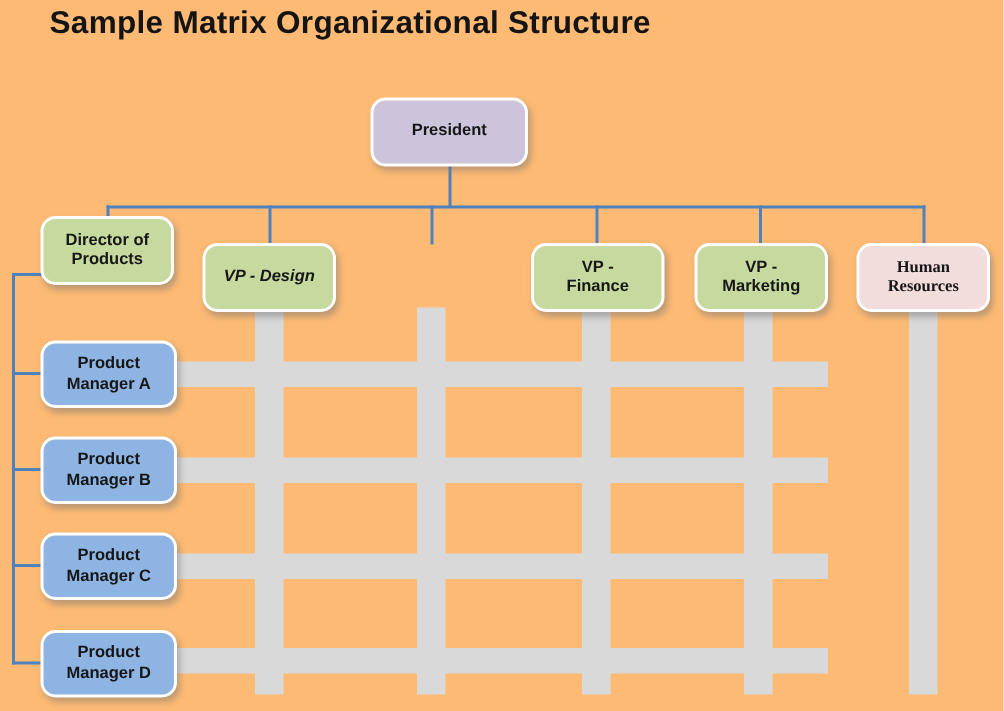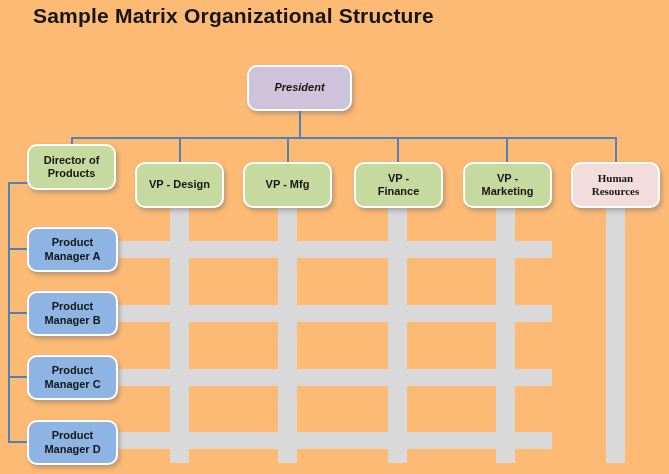--- a/index.html
+++ b/index.html
@@ -98,33 +98,30 @@
   <div class="cline" style="left:506px;top:137px;width:2px;height:26px;"></div>
   <div class="cline" style="left:615px;top:137px;width:2px;height:26px;"></div>
 
   <div class="cline" style="left:8px;top:182px;width:21px;height:2px;"></div>
   <div class="cline" style="left:8px;top:182px;width:2px;height:261px;"></div>
   <div class="cline" style="left:8px;top:248px;width:21px;height:2px;"></div>
   <div class="cline" style="left:8px;top:312px;width:21px;height:2px;"></div>
   <div class="cline" style="left:8px;top:376px;width:21px;height:2px;"></div>
   <div class="cline" style="left:8px;top:441px;width:21px;height:2px;"></div>
 
-  <div class="node purple" style="left:247px;top:65px;width:105px;height:46px;font-style:italic;">
+  <div class="node purple" style="left:247px;top:65px;width:105px;height:46px;">
     <span class="lbl">President</span>
   </div>
 
   <div class="node green" style="left:27px;top:144px;width:89px;height:46px;">
     <span class="lbl">Director of
 Products</span>
   </div>
-  <div class="node green" style="left:135px;top:162px;width:89px;height:46px;">
+  <div class="node green" style="left:135px;top:162px;width:89px;height:46px;font-style:italic;">
     <span class="lbl">VP - Design</span>
-  </div>
-  <div class="node green" style="left:243px;top:162px;width:89px;height:46px;">
-    <span class="lbl">VP - Mfg</span>
   </div>
   <div class="node green" style="left:354px;top:162px;width:89px;height:46px;">
     <span class="lbl">VP -
 Finance</span>
   </div>
   <div class="node green" style="left:463px;top:162px;width:89px;height:46px;">
     <span class="lbl">VP -
 Marketing</span>
   </div>
   <div class="node pink" style="left:571px;top:162px;width:89px;height:46px;">

